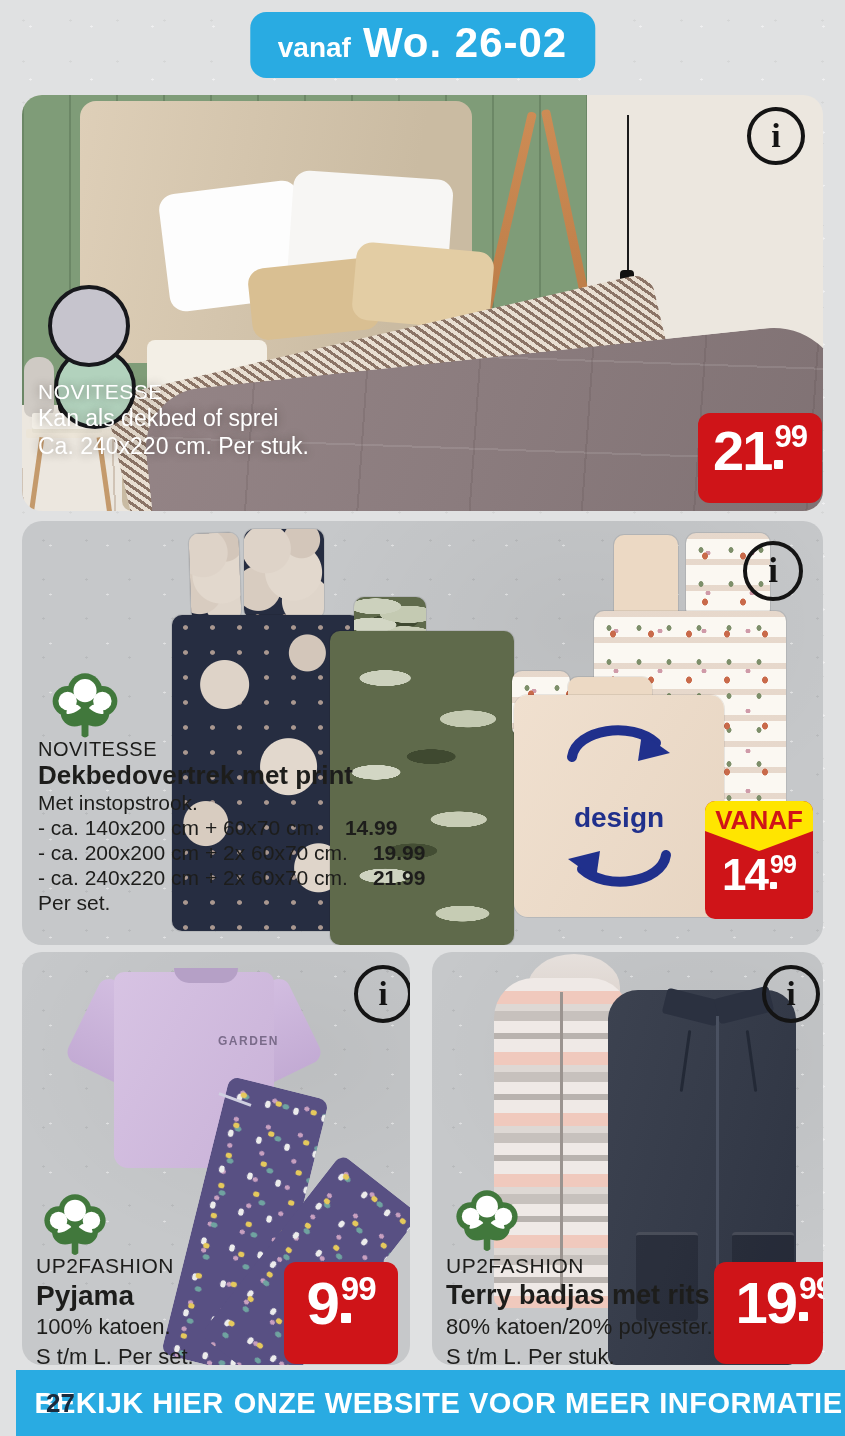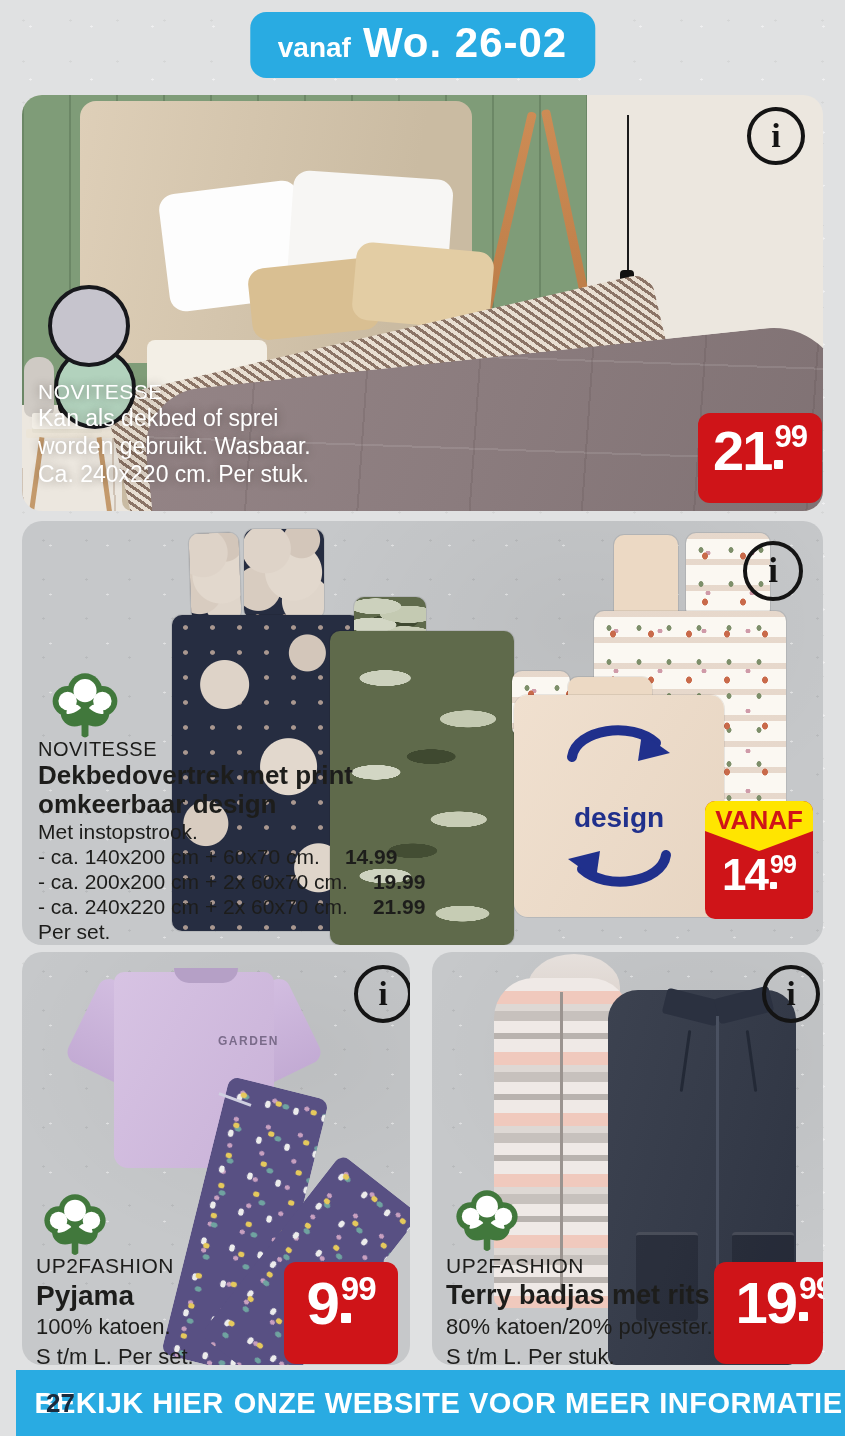--- a/index.html
+++ b/index.html
@@ -182,21 +182,20 @@
   <div class="abs stripeband"></div>
   <div class="abs duvet"></div>
   <div class="swatch" style="left:26px;top:190px;background:#c6c4cd;z-index:3;"></div>
   <div class="swatch" style="left:32px;top:252px;background:#b2d2bd;z-index:2;"></div>
   <div class="info" style="right:18px;top:12px;width:50px;height:50px;">
     <span style="font-size:34px;">i</span>
   </div>
   <div class="tb tb-light" style="left:16px;top:284px;z-index:4;">
     <div class="brand">NOVITESSE</div>
     <div class="body" style="font-size:23px;line-height:28px;">Kan als dekbed of sprei</div>
-    <div class="body" style="font-size:23px;line-height:28px;">worden gebruikt. Wasbaar.</div>
     <div class="body" style="font-size:23px;line-height:28px;">Ca. 240x220 cm. Per stuk.</div>
   </div>
   <div class="price" style="left:676px;top:318px;width:124px;height:80px;padding-top:10px;">
     <span class="pframe">
       <span class="p-int" style="font-size:56px;">21</span>
       <span class="p-frac">
         <span class="p-dec" style="font-size:31px;">99</span>
         <span class="p-dot" style="width:9px;height:9px;margin-top:8px;"></span>
       </span>
     </span>
@@ -239,21 +238,20 @@
         <circle cx="41" cy="36" r="7"></circle>
     </g>
     <path fill="#41783c" d="M32 28 C27 35 20 38 13 37 C18 44 25 47 29 47 L29 56 Q32 59 35 56 L35 47 C39 47 46 44 51 37 C44 38 37 35 32 28 Z"></path>
   </svg>
   <div class="info" style="right:20px;top:20px;width:52px;height:52px;">
     <span style="font-size:35px;">i</span>
   </div>
   <div class="tb" style="left:16px;top:216px;z-index:4;">
     <div class="brand" style="font-size:20px;line-height:24px;">NOVITESSE</div>
     <div class="title" style="font-size:26px;line-height:29px;">Dekbedovertrek met print</div>
-    <div class="title" style="font-size:26px;line-height:29px;">omkeerbaar design</div>
     <div class="body" style="font-size:21px;line-height:25px;">Met instopstrook.</div>
     <div class="body" style="font-size:21px;line-height:25px;">
       <span>- ca. 140x200 cm + 60x70 cm.</span><span class="v-price">14.99</span>
     </div>
     <div class="body" style="font-size:21px;line-height:25px;">
       <span>- ca. 200x200 cm + 2x 60x70 cm.</span><span class="v-price">19.99</span>
     </div>
     <div class="body" style="font-size:21px;line-height:25px;">
       <span>- ca. 240x220 cm + 2x 60x70 cm.</span><span class="v-price">21.99</span>
     </div>

